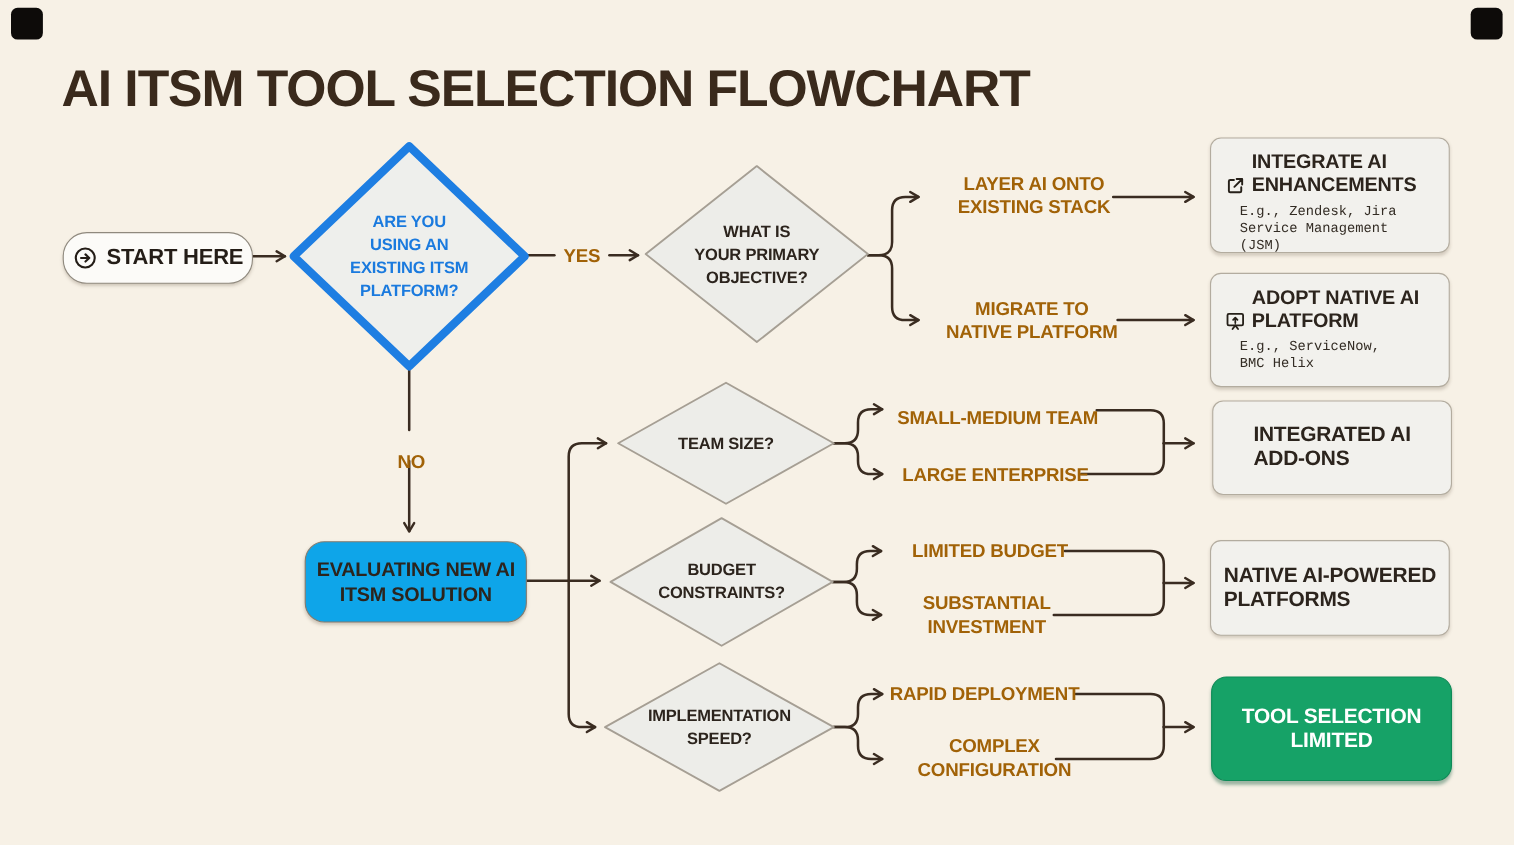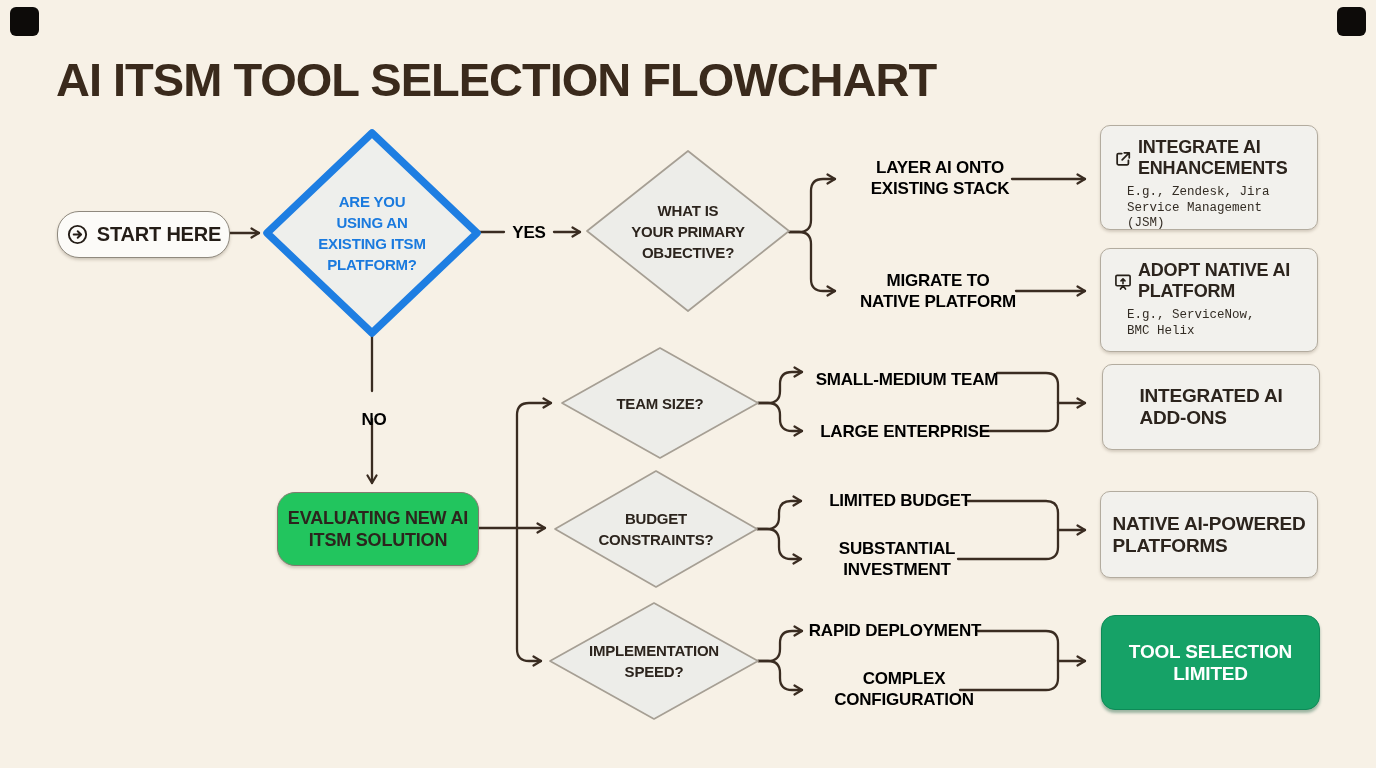--- a/index.html
+++ b/index.html
@@ -26,40 +26,40 @@
   .diamond-blue-text{color:#1a7ade;}
   .start-pill{
     position:absolute;left:57px;top:211px;width:171px;height:45px;
     background:#fcfbf8;border:1.6px solid #8f897e;border-radius:22px;
     box-shadow:0 2px 3px rgba(90,75,55,.25);
     display:flex;align-items:center;justify-content:center;gap:8px;
     font-size:20px;font-weight:bold;letter-spacing:-0.2px;color:#241d17;
   }
   .edge-label{
     position:absolute;text-align:center;font-weight:bold;
-    font-size:17px;line-height:21px;letter-spacing:-0.2px;color:#000000;
+    font-size:17px;line-height:21px;letter-spacing:-0.2px;color:#a16207;
   }
   .process-box{
     position:absolute;left:277px;top:492px;width:200px;height:72px;
-    background:#22c55e;border:1.8px solid #837b6f;border-radius:18px;
+    background:#0ea5e9;border:1.8px solid #837b6f;border-radius:18px;
     box-shadow:0 2px 3px rgba(90,75,55,.25);
     display:flex;align-items:center;justify-content:center;text-align:center;
     font-size:18px;line-height:22px;font-weight:bold;letter-spacing:-0.2px;
   }
   .result-box{
     position:absolute;background:#f2f1ed;border:1.5px solid #b3ac9f;border-radius:10px;
     box-shadow:0 2px 3px rgba(90,75,55,.22);
     box-sizing:border-box;
   }
   .result-box.center{
     display:flex;align-items:center;justify-content:center;
     font-size:19px;line-height:22px;font-weight:bold;letter-spacing:-0.2px;
   }
   .result-box.detail{padding:11px 12px 10px 12px;}
-  .title-row{display:flex;align-items:center;gap:5px;}
+  .title-row{display:flex;align-items:flex-end;gap:5px;}
   .title-row .ic{flex:0 0 auto;margin-top:1px;}
   .title-row .t{font-size:18px;line-height:21px;font-weight:bold;letter-spacing:-0.2px;}
   .subtitle{
     margin:6px 0 0 14px;font-family:"Liberation Mono",monospace;
     font-size:12.5px;line-height:15.5px;color:#332c24;
   }
   .green-box{
     position:absolute;left:1101px;top:615px;width:219px;height:95px;
     background:#16a267;border:1.5px solid #0e8a57;border-radius:14px;
     box-shadow:0 3px 3px rgba(20,90,60,.4);

